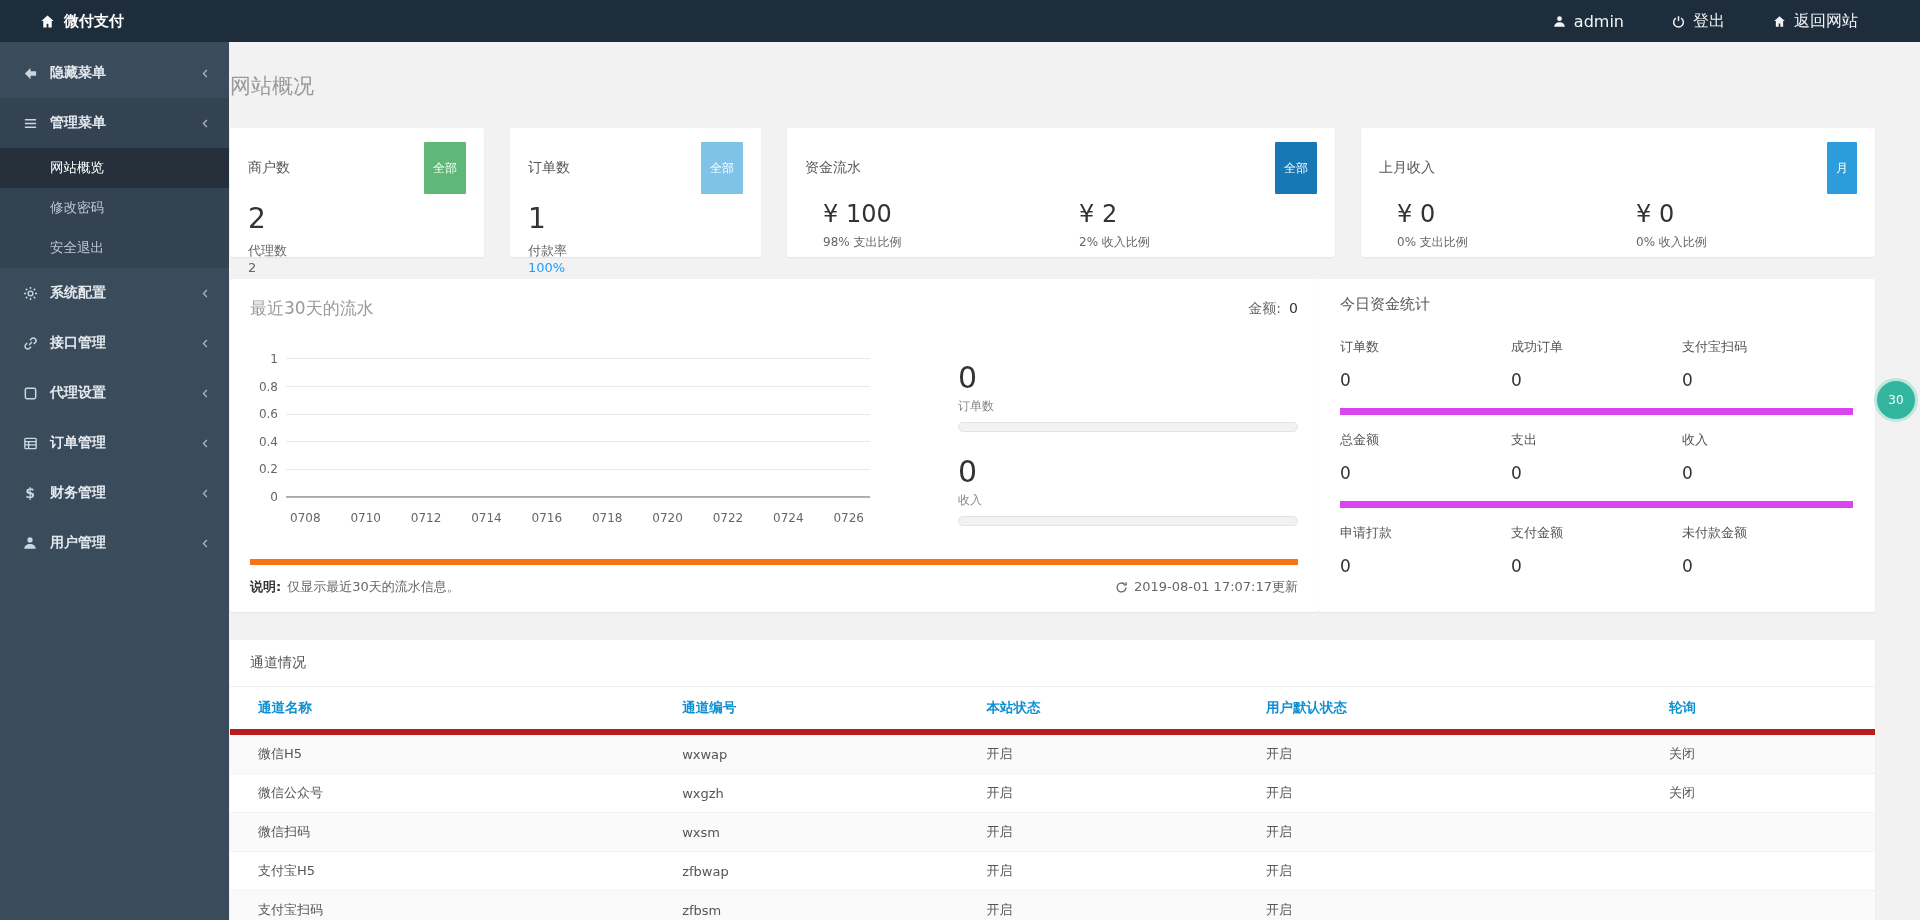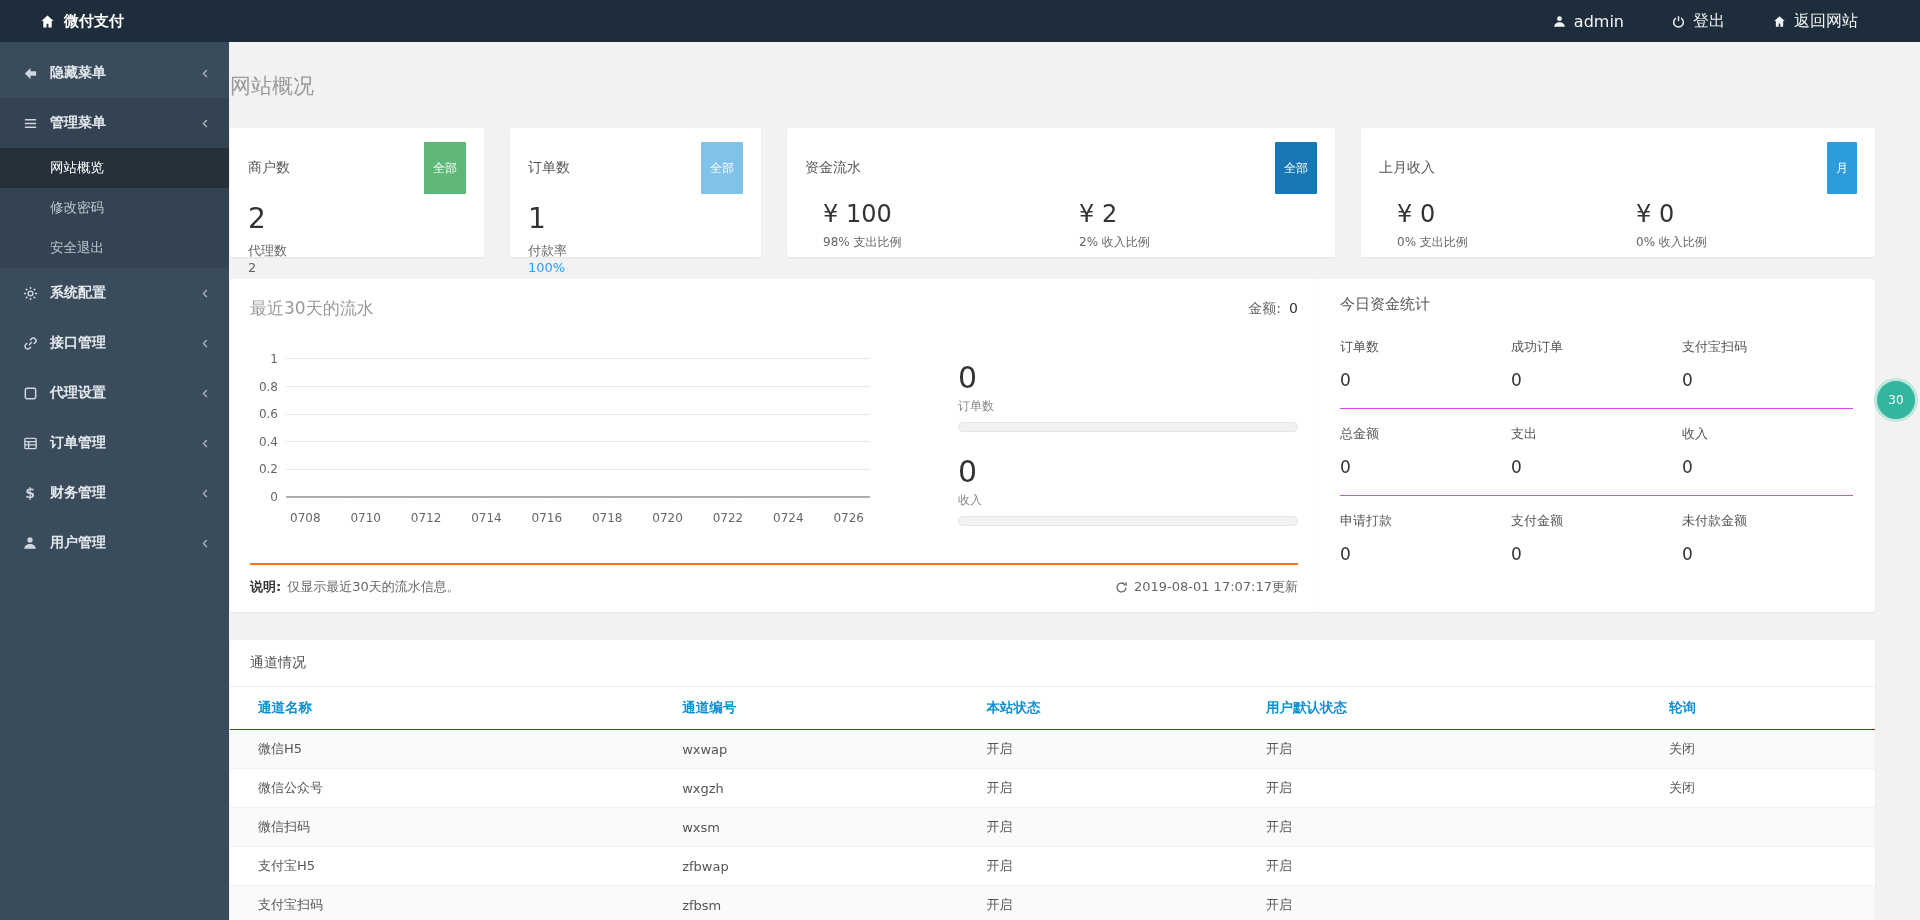--- a/index.html
+++ b/index.html
@@ -75,38 +75,38 @@
   .ylabels { width: 36px; height: 152px; margin-top: -6px; display: flex; flex-direction: column; justify-content: space-between; align-items: flex-end; padding-right: 8px; font-size: 12px; color: #666; }
   .plot { position: relative; flex: 1; height: 140px; border-bottom: 1px solid #b3b3b3; }
   .gridline { height: 20%; border-top: 1px solid #e8e8e8; }
   .series-svg { position: absolute; inset: 0; width: 100%; height: 100%; }
   .xlabels { display: flex; justify-content: space-between; margin: 7px 0 0 36px; padding: 0 6px 0 4px; font-size: 12px; color: #666; }
   .flow-side { flex: 1; margin-left: 88px; padding-top: 2px; }
   .side-big { font-size: 30px; color: #333; }
   .side-cap { font-size: 12px; color: #888; margin-top: 3px; }
   .pbar { height: 10px; background: #f2f2f2; border: 1px solid #e4e4e4; border-radius: 5px; margin-top: 7px; }
   .side-group + .side-group { margin-top: 22px; }
-  .flow-foot { margin-top: auto; border-top: 2px solid #f97316; padding-top: 13px; display: flex; justify-content: space-between; align-items: flex-start; font-size: 13px; color: #666; }
+  .flow-foot { margin-top: auto; border-top: 6px solid #f97316; padding-top: 13px; display: flex; justify-content: space-between; align-items: flex-start; font-size: 13px; color: #666; }
   .note b { color: #333; margin-right: 6px; font-weight: bold; }
   .updated { display: flex; align-items: center; gap: 6px; cursor: pointer; color: #666; }
   
   .today-card { height: 333px; padding: 16px 22px; }
   .today-title { font-size: 15px; color: #555; font-weight: 400; }
   .today-row { display: grid; grid-template-columns: 1fr 1fr 1fr; padding: 16px 0 18px 0; }
-  .today-row + .today-row { border-top: 1px solid #d946ef; }
+  .today-row + .today-row { border-top: 7px solid #d946ef; }
   .today-rows { margin-top: 8px; }
   .cell-label { font-size: 13px; color: #555; }
   .cell-value { font-size: 17px; color: #333; margin-top: 14px; }
   
   .channels-card { margin-top: 28px; }
   .channels-head { padding: 14px 20px; font-size: 14px; color: #555; border-bottom: 1px solid #efefef; }
   table.channels { width: 100%; border-collapse: collapse; }
   .channels th {
     text-align: left; font-size: 13.5px; font-weight: 600; color: #0E90D2;
-    padding: 12px 8px; border-bottom: 1px solid #b91c1c; cursor: pointer;
+    padding: 12px 8px; border-bottom: 6px solid #b91c1c; cursor: pointer;
   }
   .channels td { font-size: 13px; color: #555; padding: 10px 8px; border-bottom: 1px solid #f2f2f2; }
   .channels th:first-child, .channels td:first-child { padding-left: 28px; }
   .channels tbody tr:nth-child(odd) { background: #fafafa; }
   
   .float-btn {
     position: fixed; right: 2px; top: 378px; width: 44px; height: 44px;
     border-radius: 50%; background: #33B5A0; border: 3px solid #BFE7DD;
     color: #fff; font-size: 12px; display: flex; align-items: center; justify-content: center;
     cursor: pointer; z-index: 30;

